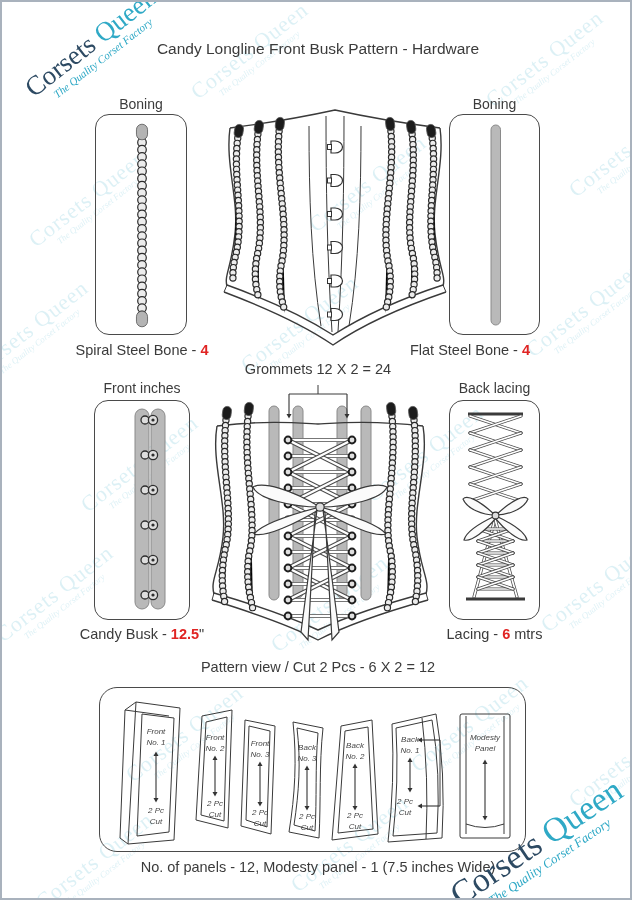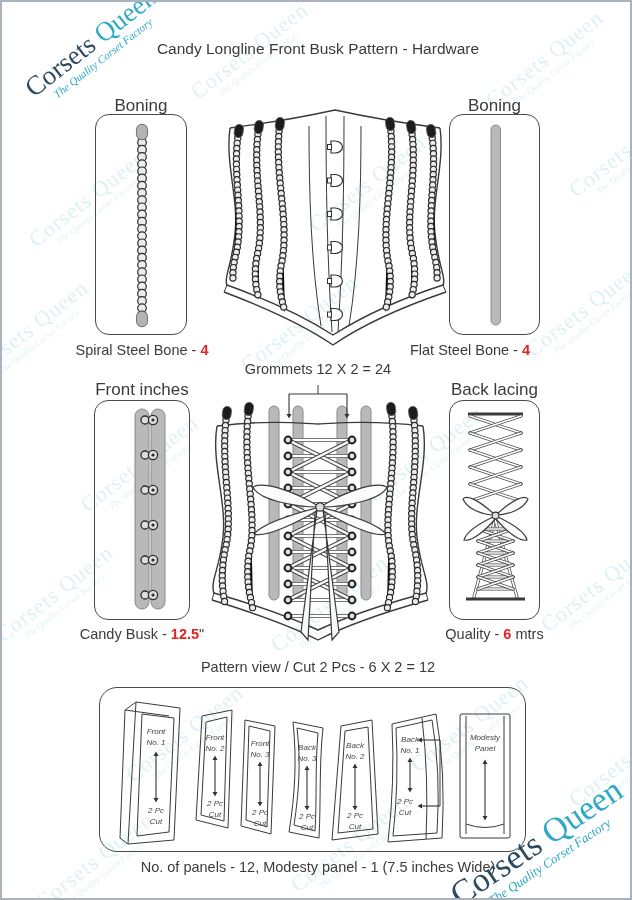--- a/index.html
+++ b/index.html
@@ -18,21 +18,21 @@
   .logo .t{font-style:italic;font-family:"Liberation Serif",serif;color:#2fa9c6;}
   .logo-tl{left:-28px;top:24px;width:240px;transform:rotate(-38deg);}
   .logo-tl .n{font-size:27px;}
   .logo-tl .t{font-size:11px;margin-top:-2px;}
   .logo-br{left:408px;top:820px;width:260px;transform:rotate(-34deg);}
   .logo-br .n{font-size:34px;}
   .logo-br .t{font-size:13px;margin-top:-3px;}
   
   .txt{position:absolute;z-index:3;text-align:center;}
   .title{left:0;top:38px;width:632px;font-size:15.5px;}
-  .h14{font-size:17px;}
+  .h14{font-size:14px;}
   .cap{font-size:14.5px;}
   .val{color:#e02423;font-weight:bold;}
   
   .hbox{position:absolute;z-index:2;border:1.5px solid #4a4a4a;border-radius:14px;
         box-sizing:border-box;background:transparent;}
   .bigbox{position:absolute;z-index:2;border:1.5px solid #4a4a4a;border-radius:18px;
         box-sizing:border-box;background:transparent;}
   svg{position:absolute;left:0;top:0;overflow:visible;}
   .abs{position:absolute;z-index:2;}
   .lace{stroke:#4a4a4a;stroke-width:4.2;fill:none;stroke-linecap:round;}
@@ -953,21 +953,21 @@
       <g>
         <path class="ribbon" d="M45,114 C30,100 17,93 13,98 C17,108 33,114 45,114 Z"></path>
         <path class="ribbon" d="M46,114 C61,100 74,93 78,98 C74,108 58,114 46,114 Z"></path>
         <path class="ribbon" d="M45,115 C28,123 16,131 14,139 C22,141 36,129 46,117 Z"></path>
         <path class="ribbon" d="M46,115 C63,123 75,131 77,139 C69,141 55,129 45,117 Z"></path>
         <circle cx="45.5" cy="114.5" r="3.4" fill="#ddd" stroke="#333" stroke-width="1.1"></circle>
       </g>
     </svg>
   </div>
   <div class="txt cap" style="left:410px;top:624px;width:165px;">
-    <span>Quality  - </span><span class="val">6</span><span> mtrs</span>
+    <span>Lacing  - </span><span class="val">6</span><span> mtrs</span>
   </div>
 
   <div class="txt cap" style="left:166px;top:657px;width:300px;">Pattern view / Cut 2 Pcs - 6 X 2 = 12</div>
 
   <div class="bigbox" style="left:97px;top:685px;width:427px;height:165px;font-style:italic;">
 
     <svg style="left:16px;top:8px;" width="72" height="152" viewBox="0 0 72 152">
       <path class="thin" d="M20,6 L64,12 L58,144 L12,148 Z"></path>
       <path class="thin" d="M20,6 L9,14 L4,142 L12,148 M9,14 L53,20"></path>
       <path class="thin" d="M26,18 L58,22 L53,136 L21,140 Z"></path>

